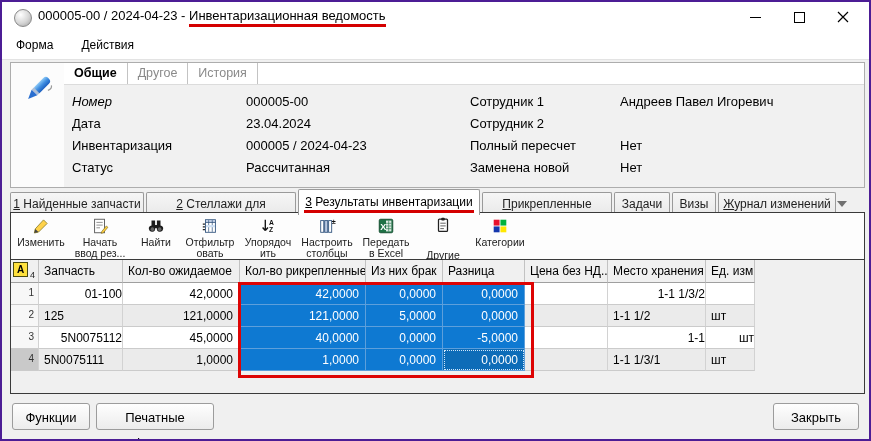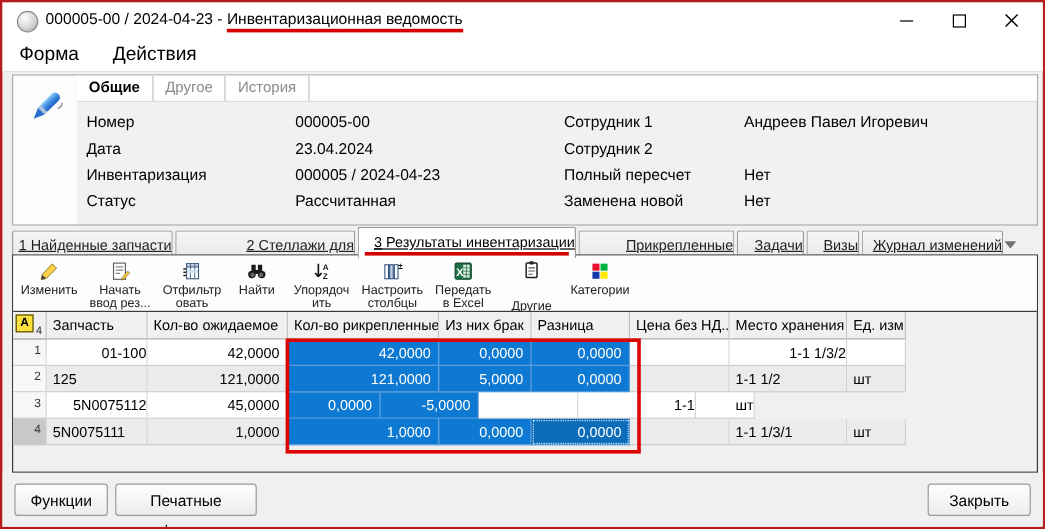--- a/index.html
+++ b/index.html
@@ -1,44 +1,44 @@
 <!DOCTYPE html>
 <html><head>
 <meta charset="utf-8">
 <style>
   html,body{margin:0;padding:0;background:#e8e8e8;}
   .window{position:relative;width:871px;height:441px;box-sizing:border-box;
-    background:#f0f0f0;border:2px solid #b91c1c;
+    background:#f0f0f0;border:2px solid #4c1d95;
     font-family:"Liberation Sans",sans-serif;color:#000;overflow:hidden;}
   
   .titlebar{position:absolute;left:0;top:0;width:867px;height:30px;background:#fff;}
   .appicon{position:absolute;left:12px;top:7px;width:16px;height:16px;border-radius:50%;
     border:1px solid #8a8a8a;background:radial-gradient(circle at 35% 30%,#ffffff,#d6d6d6 55%,#9e9e9e);}
   .title{position:absolute;left:36px;top:0;height:30px;line-height:28px;font-size:13px;white-space:nowrap;}
   .title .hl{border-bottom:3px solid #d40000;padding-bottom:1px;}
   .winbtns{position:absolute;right:4px;top:0;height:30px;display:flex;}
   .wbtn{width:44px;height:30px;display:flex;align-items:center;justify-content:center;}
   .min-shape{width:11px;height:1px;background:#000;display:block;}
   .max-shape{width:9px;height:9px;border:1px solid #000;display:block;}
   
   .menubar{position:absolute;left:0;top:30px;width:867px;height:27px;background:#fff;border-bottom:1px solid #e3e3e3;display:flex;align-items:center;}
-  .menuitem{font-size:16px;padding:0 14px;height:27px;line-height:27px;}
+  .menuitem{font-size:12px;padding:0 14px;height:27px;line-height:27px;}
   
   .penpanel{position:absolute;left:8px;top:60px;width:54px;height:124px;background:#fcfcfc;border:1px solid #adadad;}
   .penpanel svg{display:block;margin:6px auto 0 auto;}
   .formpanel{position:absolute;left:62px;top:60px;width:800px;height:124px;background:#f1f1f1;border:1px solid #adadad;border-left:none;}
   .ftabs{height:21px;background:#fff;border-bottom:1px solid #dcdcdc;display:flex;font-size:12.5px;}
   .ftab{padding:3px 10px 0 10px;border-right:1px solid #c3c3c3;color:#8a8a8a;height:18px;}
   .ftab.on{color:#000;font-weight:bold;}
   .fld{position:absolute;font-size:13px;white-space:nowrap;}
   
   .tabstrip{position:absolute;left:8px;top:188px;height:25px;display:flex;align-items:flex-end;}
   .ltab{box-sizing:border-box;height:23px;background:linear-gradient(#f6f6f6,#e9e9e9);
     border:1px solid #9a9a9a;border-bottom:none;border-radius:2px 2px 0 0;margin-right:2px;
-    font-size:12px;text-align:right;padding-top:4px;position:relative;color:#222;text-decoration:underline;}
+    font-size:12px;text-align:center;padding-top:4px;position:relative;color:#222;}
   .ltab.on{height:26px;background:#fff;z-index:3;padding-top:5px;font-weight:normal;color:#000;}
   .ltab .accel{text-decoration:underline;}
   .tabredline{position:absolute;left:5px;right:5px;bottom:2px;height:3px;background:#d40000;}
   .taboverflow{position:absolute;left:830px;top:195px;width:20px;height:14px;display:flex;align-items:center;justify-content:center;}
   .chev{width:0;height:0;border-left:5px solid transparent;border-right:5px solid transparent;border-top:6px solid #707070;}
   
   .content{position:absolute;left:8px;top:210px;width:855px;height:182px;box-sizing:border-box;
     border:1px solid #3a3a3a;background:#f0f0f0;}
   .toolbar{height:46px;background:#fdfdfd;border-bottom:1px solid #3a3a3a;display:flex;padding-left:2px;}
   .tbtn{display:flex;flex-direction:column;align-items:center;padding-top:3px;box-sizing:border-box;}
@@ -117,21 +117,21 @@
       </g>
     </svg>
   </div>
 
   <div class="formpanel">
     <div class="ftabs">
       <span class="ftab on">Общие</span>
       <span class="ftab">Другое</span>
       <span class="ftab">История</span>
     </div>
-    <span class="fld" style="left:8px;top:31px;">Номер</span>
+    <span class="fld" style="left:8px;top:31px;font-style:italic;">Номер</span>
     <span class="fld" style="left:182px;top:31px;">000005-00</span>
     <span class="fld" style="left:8px;top:53px;">Дата</span>
     <span class="fld" style="left:182px;top:53px;">23.04.2024</span>
     <span class="fld" style="left:8px;top:75px;">Инвентаризация</span>
     <span class="fld" style="left:182px;top:75px;">000005 / 2024-04-23</span>
     <span class="fld" style="left:8px;top:97px;">Статус</span>
     <span class="fld" style="left:182px;top:97px;">Рассчитанная</span>
     <span class="fld" style="left:406px;top:31px;">Сотрудник 1</span>
     <span class="fld" style="left:556px;top:31px;">Андреев Павел Игоревич</span>
     <span class="fld" style="left:406px;top:53px;">Сотрудник 2</span>
@@ -172,43 +172,43 @@
         <span class="ticon">
           <svg width="18" height="18" viewBox="0 0 20 20">
               <rect x="4" y="2.5" width="11" height="15" fill="#fff" stroke="#555"></rect>
               <path d="M6 6 h7 M6 9 h7 M6 12 h4" stroke="#888" stroke-width="1"></path>
               <path d="M12 16 l5-6 1.8 1.4 -5 6 -2.4 0.8 Z" fill="#ffcf40" stroke="#7a6a1f" stroke-width="0.7"></path>
             </svg>
         </span>
         <span class="tcap"><span>Начать</span><br><span>ввод рез...</span></span>
       </div>
 
+      <div class="tbtn" style="width:50px;">
+        <span class="ticon">
+          <svg width="18" height="18" viewBox="0 0 20 20">
+              <path d="M5 4 h4 v5 h2 V4 h4 v5.5 a3.5 3.5 0 1 1 -4 3 h-2 a3.5 3.5 0 1 1 -4 -3 Z" fill="#1c1c1c"></path>
+              <circle cx="6" cy="13.5" r="2" fill="#666"></circle>
+              <circle cx="14" cy="13.5" r="2" fill="#666"></circle>
+            </svg>
+        </span>
+        <span class="tcap"><span>Найти</span><br><span></span></span>
+      </div>
+
       <div class="tbtn" style="width:58px;">
         <span class="ticon">
           <svg width="18" height="18" viewBox="0 0 20 20">
               <rect x="5" y="3" width="11" height="14" fill="#fff" stroke="#33557f"></rect>
               <path d="M5 6 h11" stroke="#33557f"></path>
               <rect x="5.5" y="3.5" width="10" height="2" fill="#b9c8e0"></rect>
               <path d="M8.5 3.5 v13 M12.5 3.5 v13" stroke="#33557f" stroke-width="0.8"></path>
               <rect x="5.5" y="9" width="10" height="2.4" fill="#cfe0f4"></rect>
               <path d="M2 8 h2.4 M2 11 h2.4 M2 14 h2.4" stroke="#222" stroke-width="1.3"></path>
             </svg>
         </span>
         <span class="tcap"><span>Отфильтр</span><br><span>овать</span></span>
-      </div>
-
-      <div class="tbtn" style="width:50px;">
-        <span class="ticon">
-          <svg width="18" height="18" viewBox="0 0 20 20">
-              <path d="M5 4 h4 v5 h2 V4 h4 v5.5 a3.5 3.5 0 1 1 -4 3 h-2 a3.5 3.5 0 1 1 -4 -3 Z" fill="#1c1c1c"></path>
-              <circle cx="6" cy="13.5" r="2" fill="#666"></circle>
-              <circle cx="14" cy="13.5" r="2" fill="#666"></circle>
-            </svg>
-        </span>
-        <span class="tcap"><span>Найти</span><br><span></span></span>
       </div>
 
       <div class="tbtn" style="width:58px;">
         <span class="ticon">
           <svg width="18" height="18" viewBox="0 0 20 20">
               <path d="M7 3 v12 M7 15 l-3-3.4 M7 15 l3-3.4" stroke="#111" stroke-width="1.5" fill="none"></path>
               <text x="11" y="8.5" font-size="7.5" font-weight="bold" font-family="Liberation Sans, sans-serif" fill="#111">A</text>
               <text x="11" y="17" font-size="7.5" font-weight="bold" font-family="Liberation Sans, sans-serif" fill="#111">Z</text>
             </svg>
         </span>
@@ -301,20 +301,21 @@
         <span class="cell c5 num sel">0,0000</span>
         <span class="cell c6 num"></span>
         <span class="cell c7 left">1-1 1/2</span>
         <span class="cell c8 left">шт</span>
       </div>
 
       <div class="trow rw">
         <span class="rn c0">3</span>
         <span class="cell c1 left">5N0075112</span>
         <span class="cell c2 num">45,0000</span>
+        <span class="cell c3 num sel">40,0000</span>
         <span class="cell c4 num sel">0,0000</span>
         <span class="cell c5 num sel">-5,0000</span>
         <span class="cell c6 num"></span>
         <span class="cell c7 left">1-1</span>
         <span class="cell c8 left">шт</span>
       </div>
 
       <div class="trow ra">
         <span class="rn c0 cur">4</span>
         <span class="cell c1 left">5N0075111</span>

